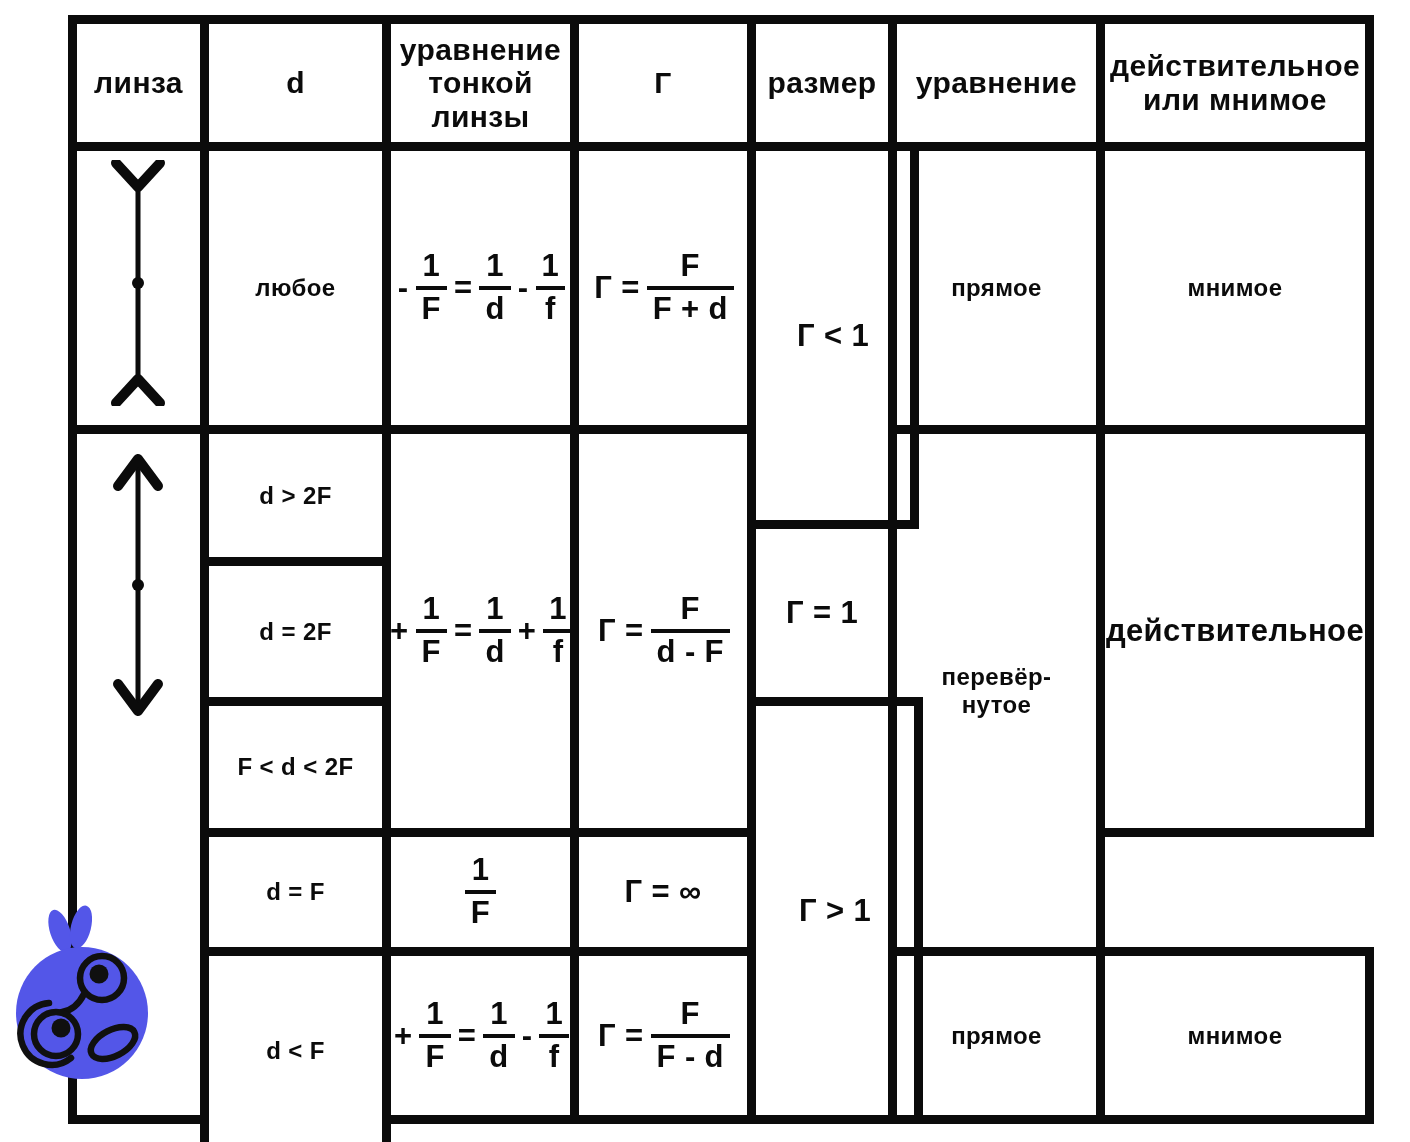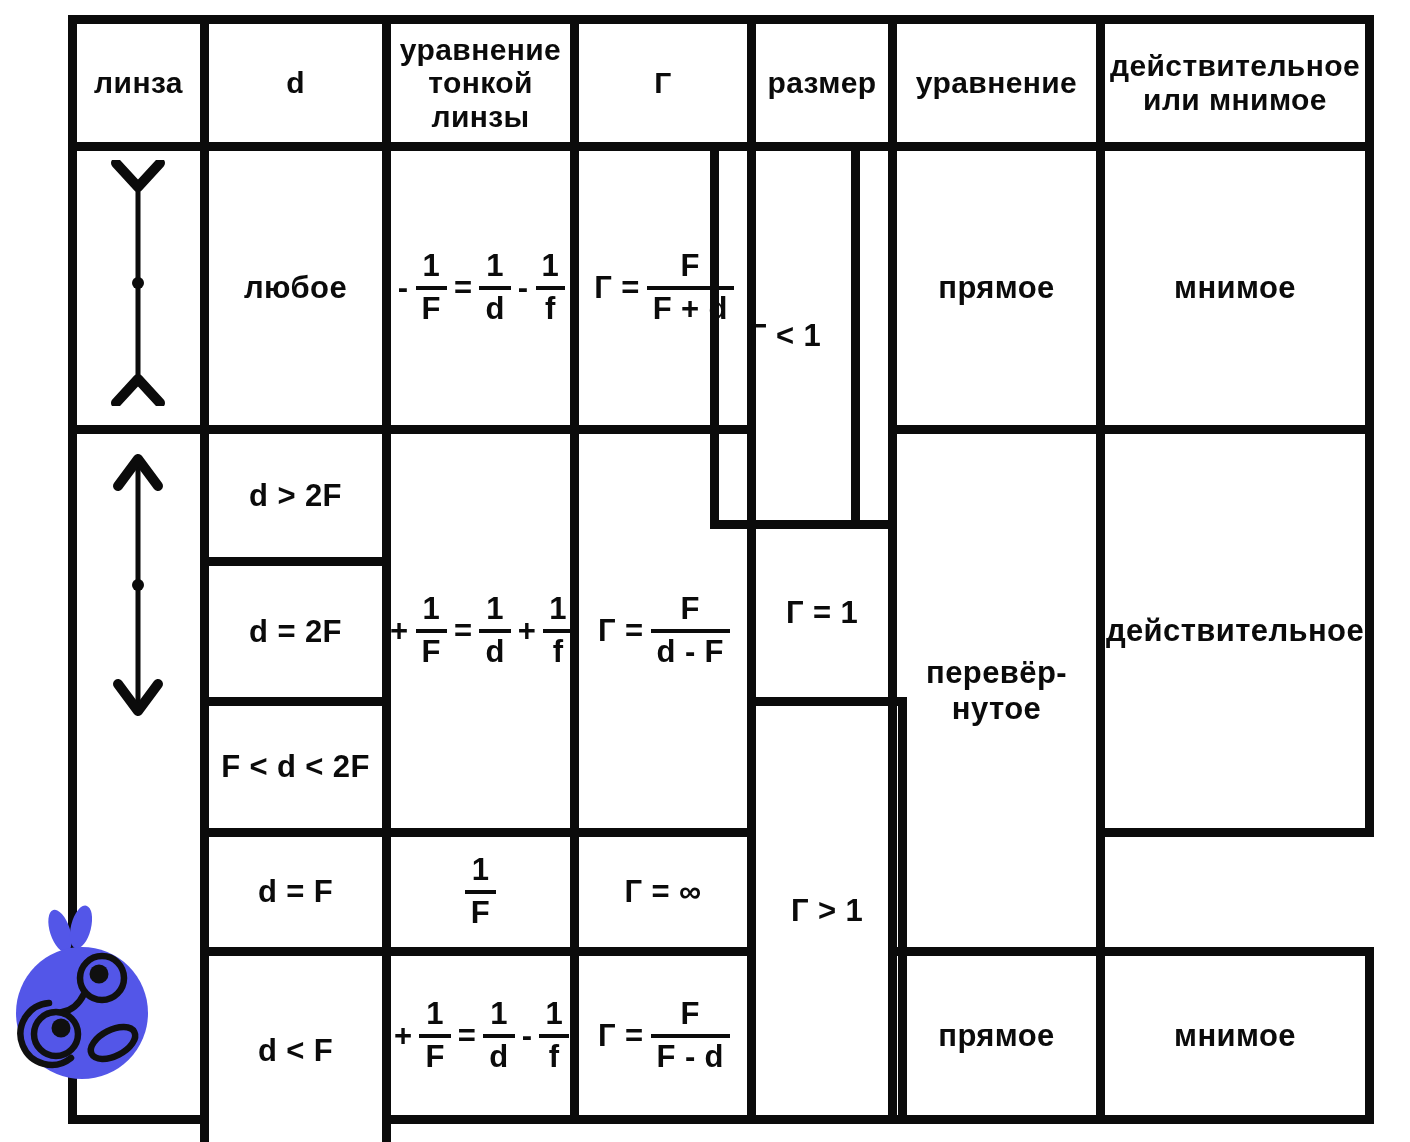--- a/index.html
+++ b/index.html
@@ -23,21 +23,21 @@
     display:flex;
     align-items:center;
     justify-content:center;
     text-align:center;
     font-size:31px;
     font-weight:bold;
     letter-spacing:.4px;
     line-height:1.15;
     white-space:pre-line;
   }
-  .big{font-size:31px;}
+  .big{font-size:24px;}
   .hdr{font-size:30px;line-height:1.12;}
   .eq{
     display:flex;
     align-items:center;
     gap:5px;
     font-size:31px;
     font-weight:bold;
   }
   .eq .op{padding:0 2px;}
   .frac{display:inline-flex;flex-direction:column;align-items:center;line-height:1.05;}
@@ -150,23 +150,23 @@
 
   <div class="cell" style="left:570px;top:828px;width:186px;height:128px"><span>Г = ∞</span></div>
 
   <div class="cell" style="left:570px;top:947px;width:186px;height:177px">
     <div class="eq">
       <span class="op">Г =</span>
       <span class="frac"><span class="num">F</span><span class="bar"></span><span class="den">F - d</span></span>
     </div>
   </div>
 
-  <div class="cell" style="left:710px;top:142px;width:150px;height:387px"><span>Г &lt; 1</span></div>
+  <div class="cell" style="left:747px;top:142px;width:172px;height:387px"><span>Г &lt; 1</span></div>
   <div class="cell" style="left:747px;top:520px;width:150px;height:186px"><span>Г = 1</span></div>
-  <div class="cell" style="left:747px;top:697px;width:160px;height:427px"><span>Г &gt; 1</span></div>
+  <div class="cell" style="left:747px;top:697px;width:176px;height:427px"><span>Г &gt; 1</span></div>
 
   <div class="cell big" style="left:888px;top:142px;width:217px;height:292px"><span>прямое</span></div>
   <div class="cell big" style="left:888px;top:425px;width:217px;height:531px"><span>перевёр-
 нутое</span></div>
   <div class="cell big" style="left:888px;top:947px;width:217px;height:177px"><span>прямое</span></div>
 
   <div class="cell big" style="left:1096px;top:142px;width:278px;height:292px"><span>мнимое</span></div>
   <div class="cell" style="left:1096px;top:425px;width:278px;height:412px"><span>действительное</span></div>
   <div class="cell big" style="left:1096px;top:947px;width:278px;height:177px"><span>мнимое</span></div>
 

